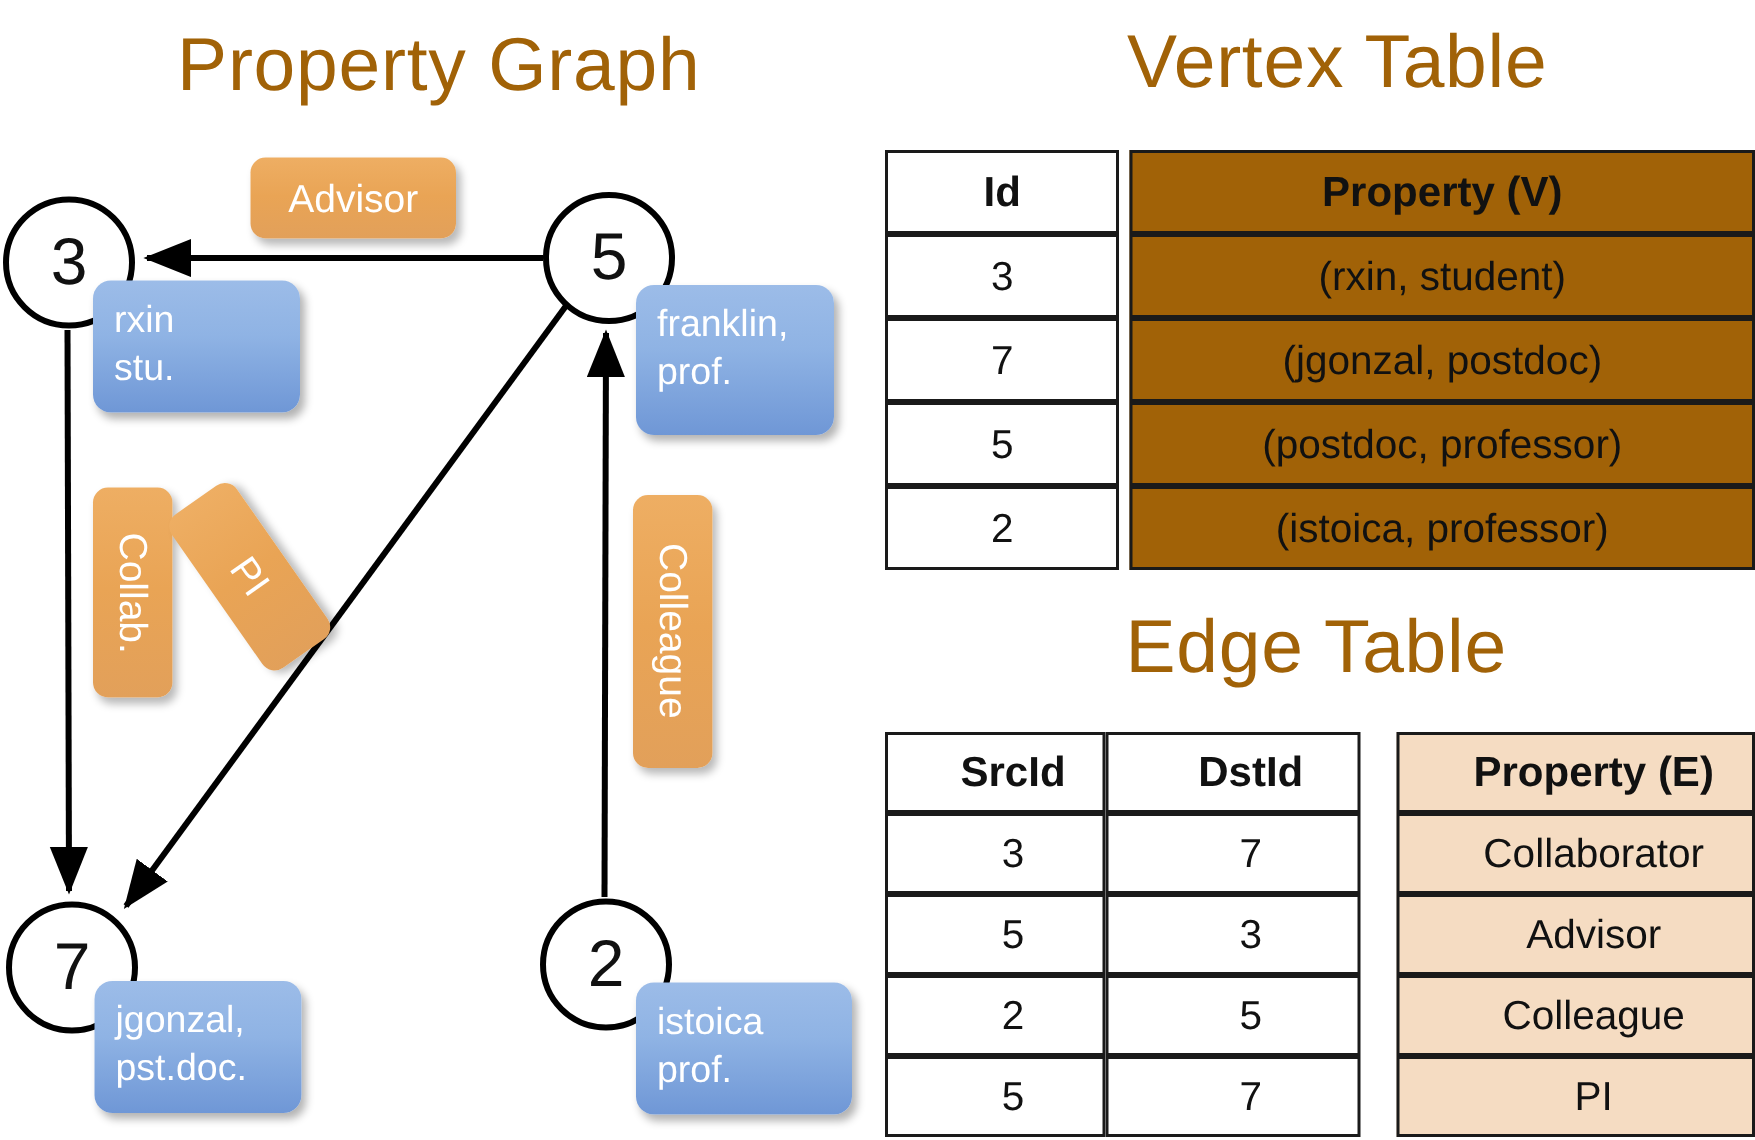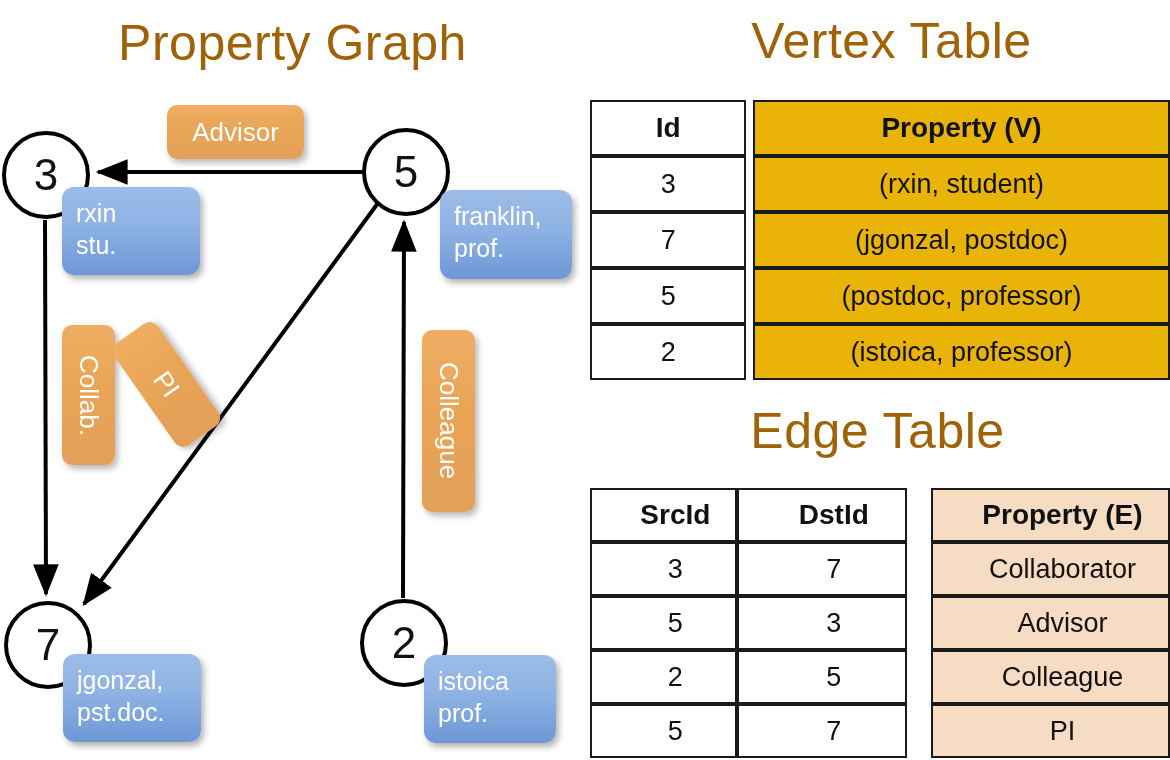--- a/index.html
+++ b/index.html
@@ -75,23 +75,23 @@
     color: #ffffff;
     font-family: "Liberation Sans", sans-serif;
     font-weight: 300;
     font-size: 25px;
     line-height: 1.28;
     padding: 10px 14px 0 14px;
     box-sizing: border-box;
     z-index: 8;
   }
   #vbox-3 { left: 62px;  top: 187px; width: 138px; height: 88px; }
-  #vbox-5 { left: 424px; top: 190px; width: 132px; height: 89px; margin-left: 16px; }
+  #vbox-5 { left: 424px; top: 190px; width: 132px; height: 100px; }
   #vbox-7 { left: 63px;  top: 654px; width: 138px; height: 88px; }
-  #vbox-2 { left: 424px; top: 655px; width: 132px; height: 88px; }
+  #vbox-2 { left: 424px; top: 655px; width: 144px; height: 88px; }
 
   
   .ebox {
     position: absolute;
     border-radius: 10px;
     background: linear-gradient(to bottom, #eeae63 0%, #e9a455 48%, #e2a05a 100%);
     box-shadow: 3px 4px 6px rgba(0,0,0,0.28);
     color: #ffffff;
     font-family: "Liberation Sans", sans-serif;
     font-weight: 300;
@@ -153,21 +153,21 @@
   .spacer-col {
     border: none !important;
     width: 8px;
     background: transparent;
   }
 
   
   #vertex-table { left: 590px; top: 100px; }
   #vertex-table td, #vertex-table th { height: 56px; }
   #vertex-table .col-id   { width: 180px; background: #ffffff; }
-  #vertex-table .col-prop { width: 471px; background: #eab308; }
+  #vertex-table .col-prop { width: 471px; background: #a16207; }
 
   
   #edge-table { left: 590px; top: 488px; }
   #edge-table td, #edge-table th { height: 54px; padding-left: 24px; }
   #edge-table .col-src { width: 152px; background: #ffffff; }
   #edge-table .col-dst { width: 178px; background: #ffffff; }
   #edge-table .col-prop { width: 246px; background: #f5dcc2; }
 </style>
 </head>
 <body>

